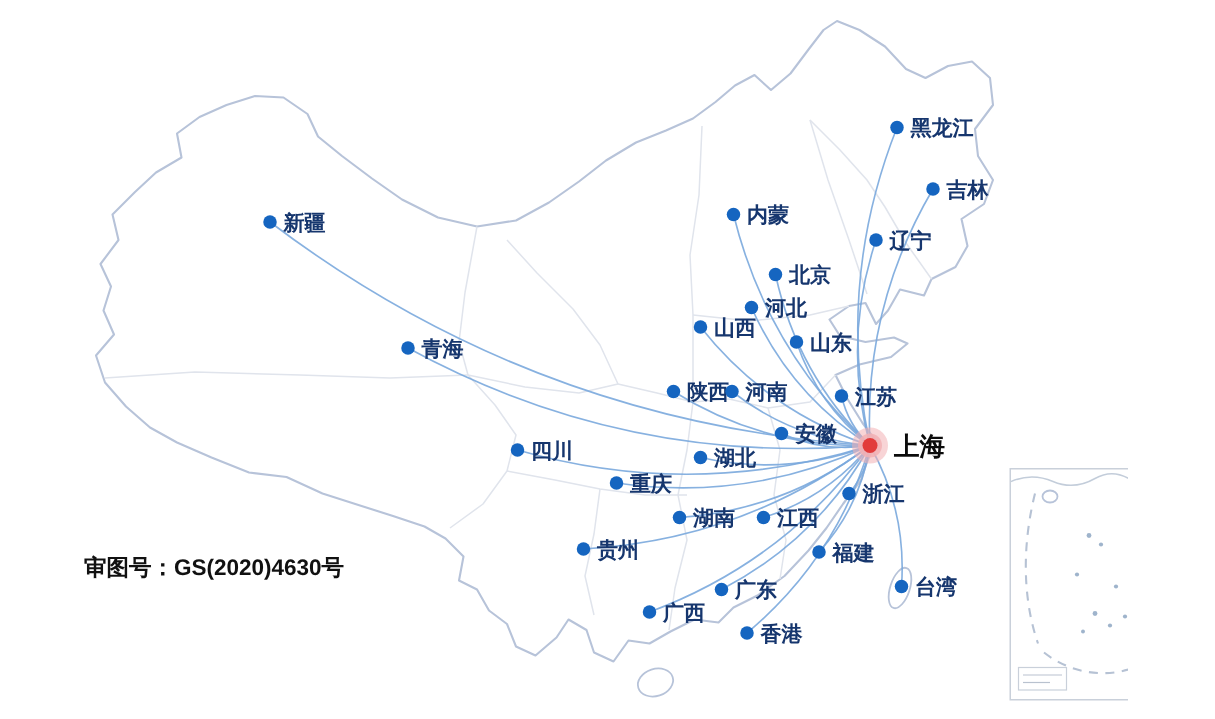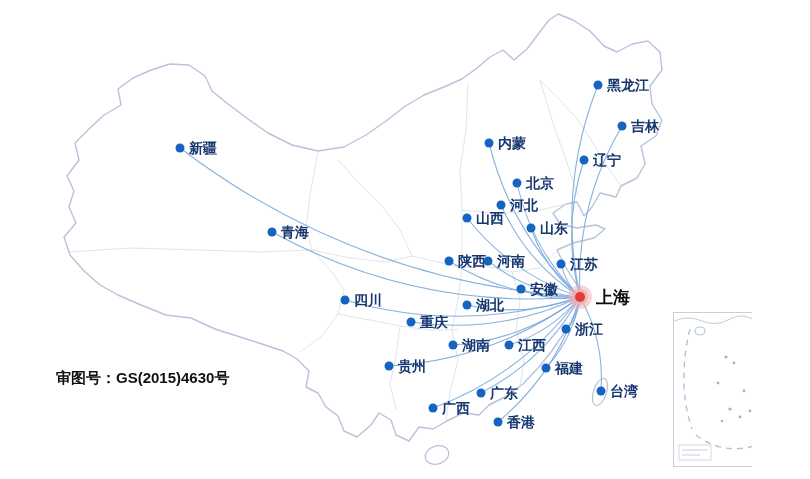--- a/index.html
+++ b/index.html
@@ -135,21 +135,21 @@
         <text x="442" y="413" class="plabel">广西</text>
         <circle cx="498" cy="422" r="4.5" fill="#1565c0"></circle>
         <text x="507" y="427" class="plabel">香港</text>
         <circle cx="580" cy="297" r="12" fill="#f2b0b4" opacity="0.55"></circle>
         <circle cx="580" cy="297" r="8" fill="#f2b0b4" opacity="0.85"></circle>
         <circle cx="580" cy="297" r="5" fill="#e23b3b"></circle>
         <text x="596" y="303" class="hublabel">上海</text>
       </g>
   </svg>
 
-  <div class="notice">审图号：GS(2015)4630号</div>
+  <div class="notice">审图号：GS(2020)4630号</div>
 
   <div class="inset">
     <svg width="120" height="153" viewBox="0 0 120 153">
       <path class="icoast" d="M0,8 Q14,2 28,8 T56,6 T84,10"></path>
       <ellipse class="island" cx="26" cy="18" rx="5" ry="4"></ellipse>
       <ellipse class="island" cx="92" cy="13" rx="3" ry="7" transform="rotate(15 92 13)"></ellipse>
       <path class="dash" d="M16,16 C8,48 7,84 18,116 M102,18 C112,50 113,86 102,118 M22,122 C45,140 75,140 98,124"></path>
       <g>
         <circle class="idot" cx="52" cy="44" r="1.6"></circle>
         <circle class="idot" cx="60" cy="50" r="1.4"></circle>

